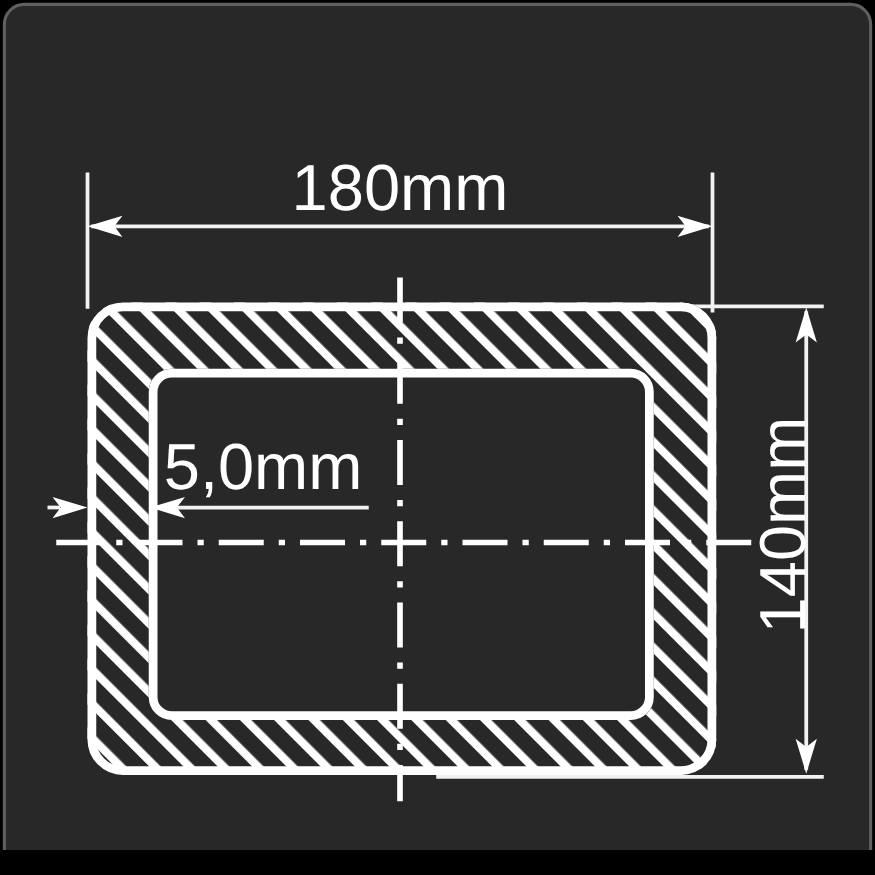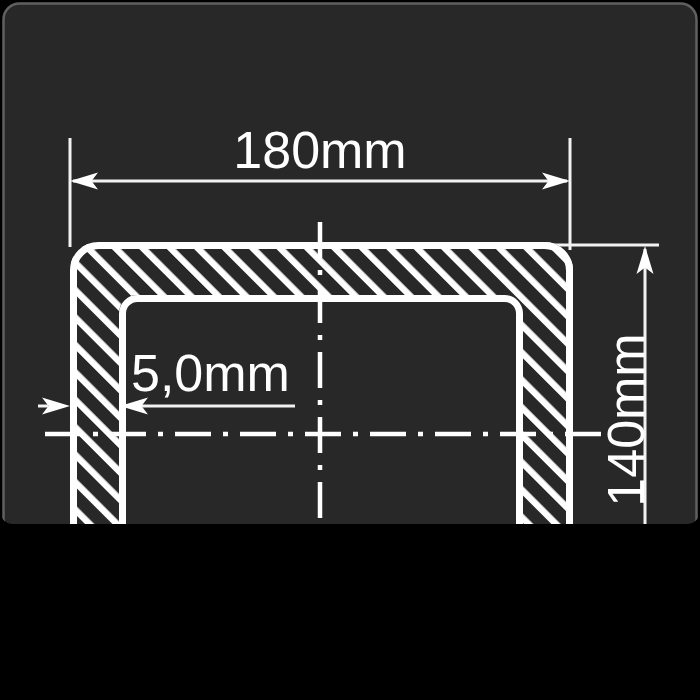--- a/index.html
+++ b/index.html
@@ -1,16 +1,16 @@
 <!DOCTYPE html>
 <html><head>
 <meta charset="utf-8">
 <style>
   html,body{margin:0;padding:0;background:#000;}
-  .stage{width:700px;height:524px;position:relative;overflow:hidden;border-radius:13px;}
+  .stage{width:700px;height:680px;position:relative;overflow:hidden;}
   svg{display:block;}
   text{font-family:"Liberation Sans","DejaVu Sans",sans-serif;fill:#ffffff;}
   .dim-text{font-size:52px;}
   .thin{stroke:#f2f2f2;stroke-width:3;fill:none;}
   .thick{stroke:#ffffff;stroke-width:7;fill:none;}
   .cline{stroke:#ffffff;stroke-width:4.5;fill:none;stroke-dasharray:36 12 5 12;}
   .ah{fill:#ffffff;stroke:none;}
 </style>
 </head>
 <body>

